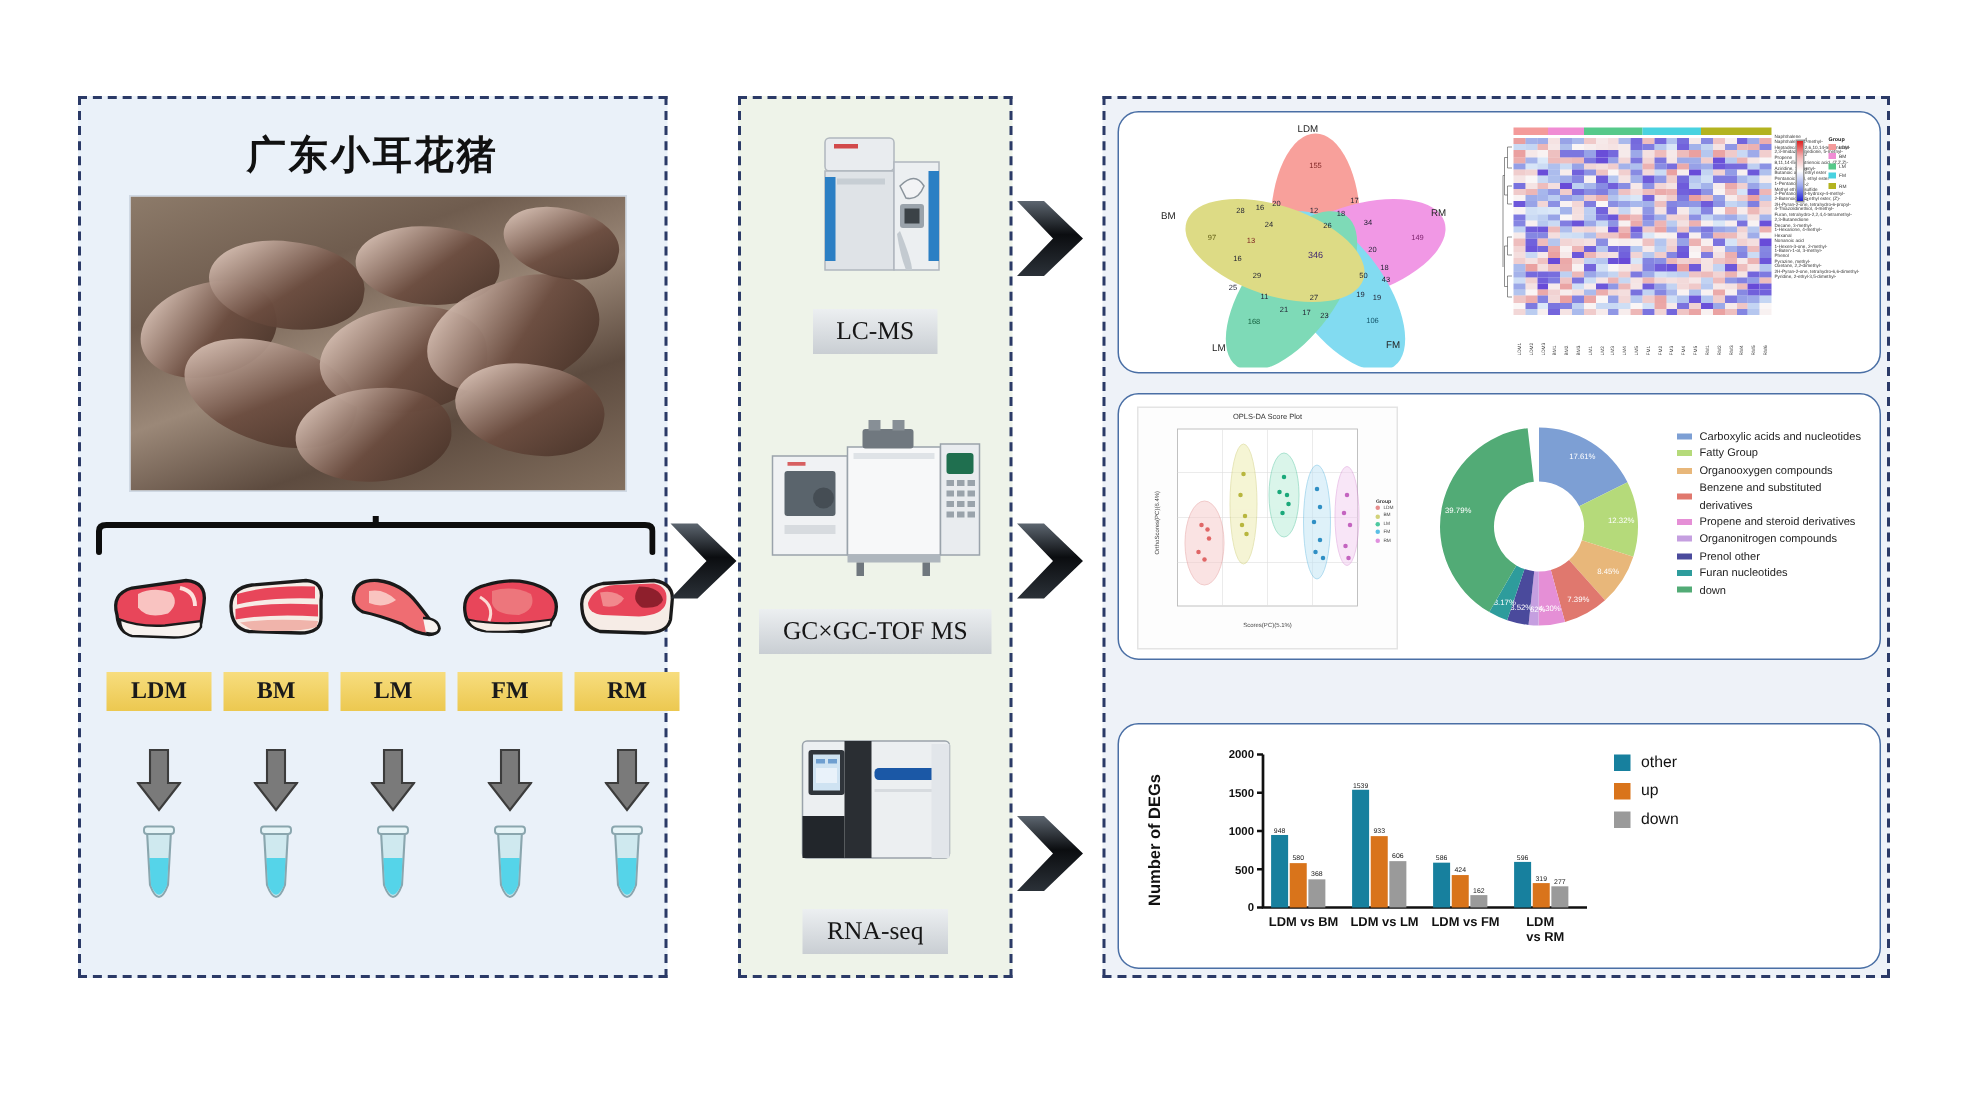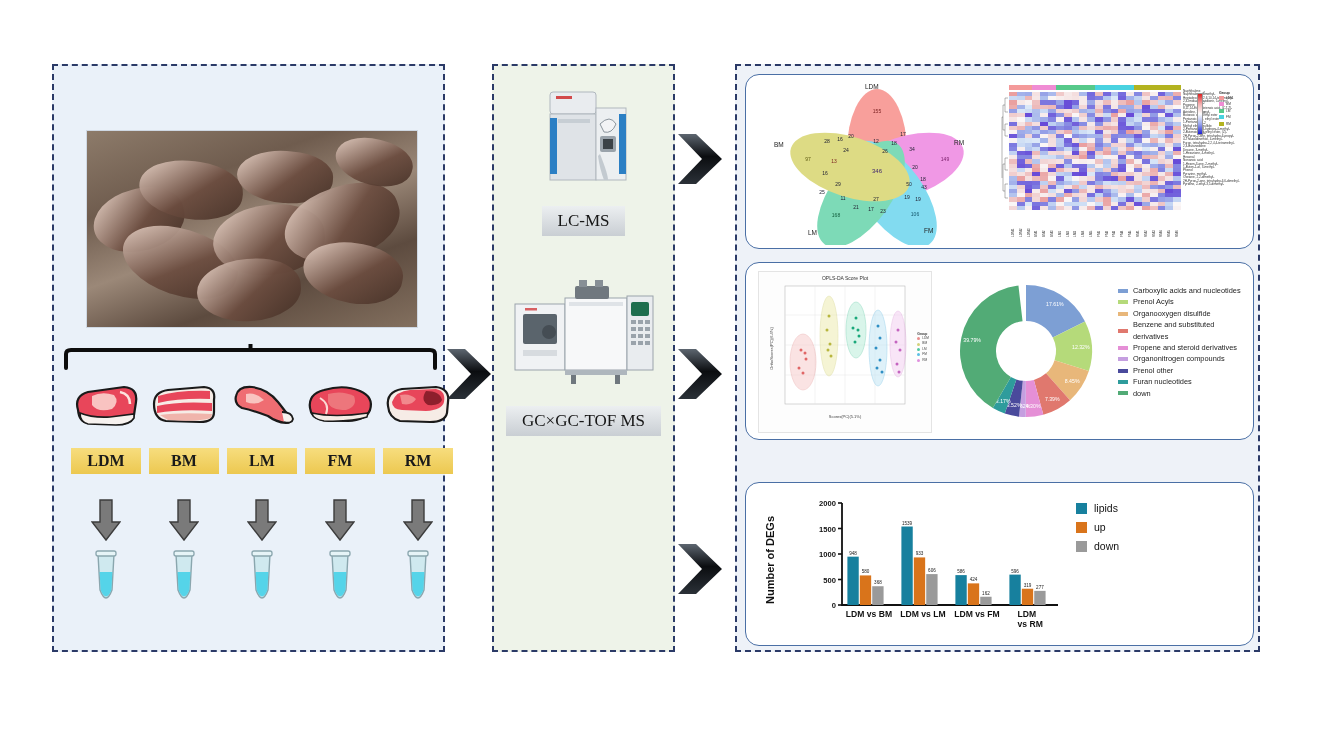--- a/index.html
+++ b/index.html
@@ -51,20 +51,21 @@
   .bleg i{width:11px;height:11px;display:block;}
   .pie-pct{position:absolute;font-size:5.2px;fill:#fff;font-family:"Liberation Sans",sans-serif;}
   .opls-ttl{position:absolute;font-size:5px;color:#333;font-family:"Liberation Sans",sans-serif;
     left:0;width:100%;text-align:center;top:3px;}
   .opls-ax{position:absolute;font-size:4px;color:#444;font-family:"Liberation Sans",sans-serif;}
 </style>
 </head>
 <body>
 
 <div id="left-panel" class="panel-dashed">
+  <div class="title-cn">广东小耳花猪</div>
 
   <div id="pig-photo">
     <div class="pg" style="left:6px;top:58px;width:92px;height:62px;transform:rotate(-14deg);"></div>
     <div class="pg" style="left:52px;top:30px;width:104px;height:58px;transform:rotate(8deg);"></div>
     <div class="pg" style="left:34px;top:98px;width:118px;height:66px;transform:rotate(18deg);"></div>
     <div class="pg" style="left:126px;top:74px;width:112px;height:70px;transform:rotate(-6deg);"></div>
     <div class="pg" style="left:150px;top:20px;width:96px;height:52px;transform:rotate(4deg);"></div>
     <div class="pg" style="left:196px;top:56px;width:118px;height:72px;transform:rotate(-18deg);"></div>
     <div class="pg" style="left:216px;top:112px;width:100px;height:60px;transform:rotate(10deg);"></div>
     <div class="pg" style="left:110px;top:128px;width:104px;height:62px;transform:rotate(-4deg);"></div>
@@ -247,20 +248,38 @@
             <rect x="136" y="63" width="5" height="4"></rect>
         </g>
         <rect x="56" y="92" width="62" height="5" fill="#aeb6bd"></rect>
         <rect x="62" y="97" width="5" height="9" fill="#6f777e"></rect>
         <rect x="106" y="97" width="5" height="9" fill="#6f777e"></rect>
       </svg>
     </div>
     <div class="instr-cap">GC×GC-TOF MS</div>
   </div>
 
+  <div class="instr-block" id="instr3">
+    <div class="instr-img">
+      <svg width="118" height="108" viewBox="0 0 118 108">
+        <rect x="10" y="16" width="98" height="78" rx="3" fill="#eceff1" stroke="#9aa3ab"></rect>
+        <rect x="38" y="16" width="18" height="78" fill="#2a2e33"></rect>
+        <rect x="14" y="22" width="24" height="30" rx="2" fill="#30353b"></rect>
+        <rect x="17" y="25" width="18" height="24" fill="#cfe3f2"></rect>
+        <rect x="19" y="28" width="6" height="3" fill="#6f9fd0"></rect>
+        <rect x="27" y="28" width="6" height="3" fill="#6f9fd0"></rect>
+        <rect x="19" y="34" width="14" height="10" fill="#e9f2fa"></rect>
+        <rect x="10" y="66" width="28" height="28" fill="#22262b"></rect>
+        <rect x="58" y="34" width="44" height="8" rx="3" fill="#1b58a6"></rect>
+        <rect x="58" y="48" width="44" height="2" fill="#d7dbdf"></rect>
+        <rect x="96" y="18" width="12" height="76" fill="#e2e6ea"></rect>
+      </svg>
+    </div>
+    <div class="instr-cap">RNA-seq</div>
+  </div>
 </div>
 
 <svg class="chev" id="chev-a" viewBox="0 0 58 58">
   <defs>
       <linearGradient id="cg" x1="0" y1="0" x2="0" y2="1">
     <stop offset="0" stop-color="#5d6670"></stop>
         <stop offset="45%" stop-color="#0b0d10"></stop>
         <stop offset="100%" stop-color="#2b3138"></stop>
   </linearGradient>
     </defs>
@@ -1202,25 +1221,25 @@
           <text x="28.160331416935875" y="72.76211377234058" text-anchor="middle" class="pie-pct">39.79%</text>
         </svg>
     </div>
     <div id="pie-legend" style="position:absolute;left:372px;top:22px;width:130px;">
         <div class="lg-item">
           <i class="lg-sw" style="background:#7d9fd4"></i>
           <span>Carboxylic acids and nucleotides</span>
         </div>
         <div class="lg-item">
           <i class="lg-sw" style="background:#b5da7a"></i>
-          <span>Prenol Acyls</span>
+          <span>Fatty Group</span>
         </div>
         <div class="lg-item">
           <i class="lg-sw" style="background:#e8b77a"></i>
-          <span>Organooxygen disulfide</span>
+          <span>Organooxygen compounds</span>
         </div>
         <div class="lg-item">
           <i class="lg-sw" style="background:#e0786e"></i>
           <span>Benzene and substituted derivatives</span>
         </div>
         <div class="lg-item">
           <i class="lg-sw" style="background:#e58fd6"></i>
           <span>Propene and steroid derivatives</span>
         </div>
         <div class="lg-item">
@@ -1263,21 +1282,21 @@
             <rect x="147.4" y="78.114" width="11.34" height="29.886" fill="#17809e"></rect>
             <rect x="159.82" y="86.376" width="11.34" height="21.624" fill="#d9741b"></rect>
             <rect x="172.24" y="99.738" width="11.34" height="8.262" fill="#9a9a9a"></rect>
             <rect x="201.4" y="77.604" width="11.34" height="30.395999999999997" fill="#17809e"></rect>
             <rect x="213.82" y="91.731" width="11.34" height="16.269000000000002" fill="#d9741b"></rect>
             <rect x="226.24" y="93.873" width="11.34" height="14.127" fill="#9a9a9a"></rect>
           </svg><div class="bar-tick" style="left: 0px; top: 108px; width: 28px;">0</div><div class="bar-tick" style="left: 0px; top: 82.5px; width: 28px;">500</div><div class="bar-tick" style="left: 0px; top: 57px; width: 28px;">1000</div><div class="bar-tick" style="left: 0px; top: 31.5px; width: 28px;">1500</div><div class="bar-tick" style="left: 0px; top: 6px; width: 28px;">2000</div><div class="bar-val" style="left: 45.07px; top: 53.652px;">948</div><div class="bar-val" style="left: 57.49px; top: 72.42px;">580</div><div class="bar-val" style="left: 69.91px; top: 83.232px;">368</div><div class="bar-cat" style="left: 61px; top: 112px;">LDM vs BM</div><div class="bar-val" style="left: 99.07px; top: 23.511px;">1539</div><div class="bar-val" style="left: 111.49px; top: 54.417px;">933</div><div class="bar-val" style="left: 123.91px; top: 71.094px;">606</div><div class="bar-cat" style="left: 115px; top: 112px;">LDM vs LM</div><div class="bar-val" style="left: 153.07px; top: 72.114px;">586</div><div class="bar-val" style="left: 165.49px; top: 80.376px;">424</div><div class="bar-val" style="left: 177.91px; top: 93.738px;">162</div><div class="bar-cat" style="left: 169px; top: 112px;">LDM vs FM</div><div class="bar-val" style="left: 207.07px; top: 71.604px;">596</div><div class="bar-val" style="left: 219.49px; top: 85.731px;">319</div><div class="bar-val" style="left: 231.91px; top: 87.873px;">277</div><div class="bar-cat" style="left: 223px; top: 112px;">LDM vs RM</div></div>
       <div id="bar-legend" style="position:absolute;left:330px;top:16px;">
           <div class="bleg">
             <i style="background:#17809e"></i>
-            <span>lipids</span>
+            <span>other</span>
           </div>
           <div class="bleg">
             <i style="background:#d9741b"></i>
             <span>up</span>
           </div>
           <div class="bleg">
             <i style="background:#9a9a9a"></i>
             <span>down</span>
           </div>
         </div>

